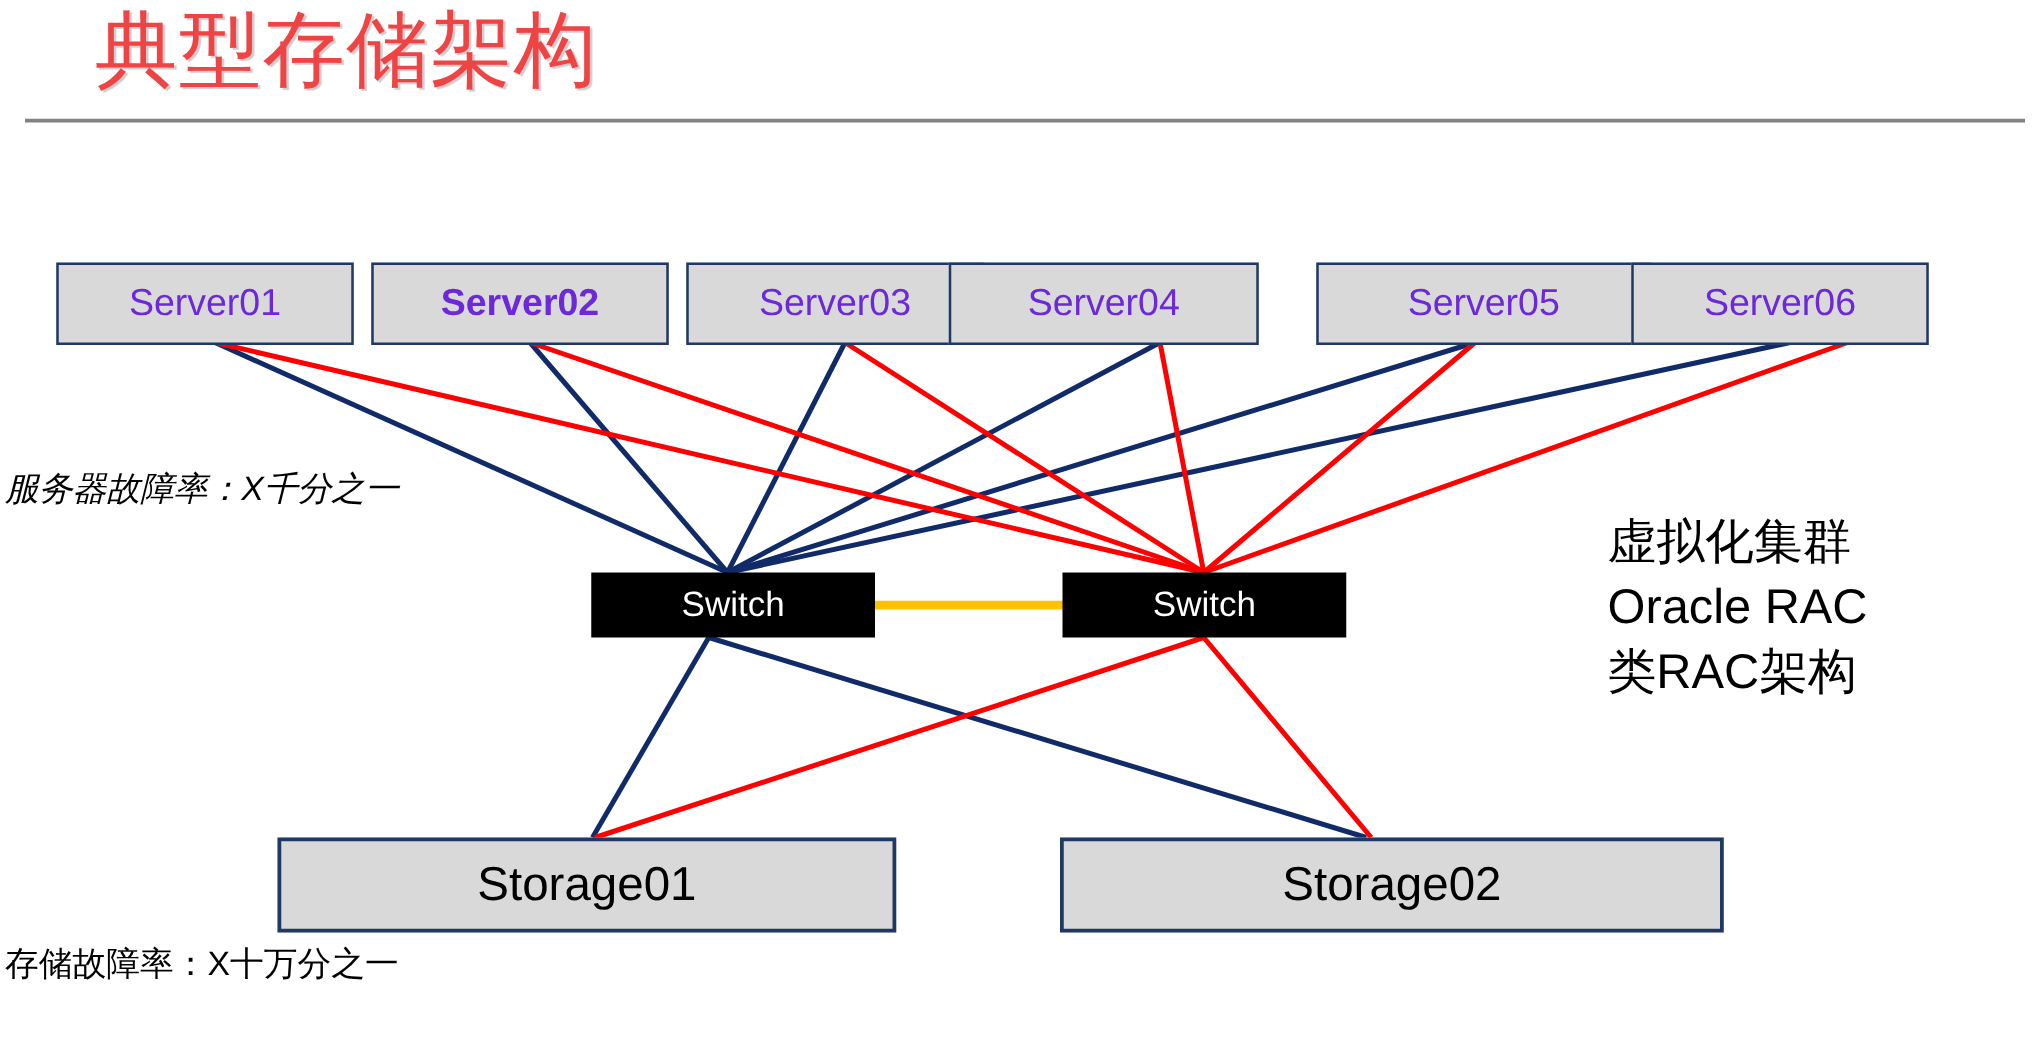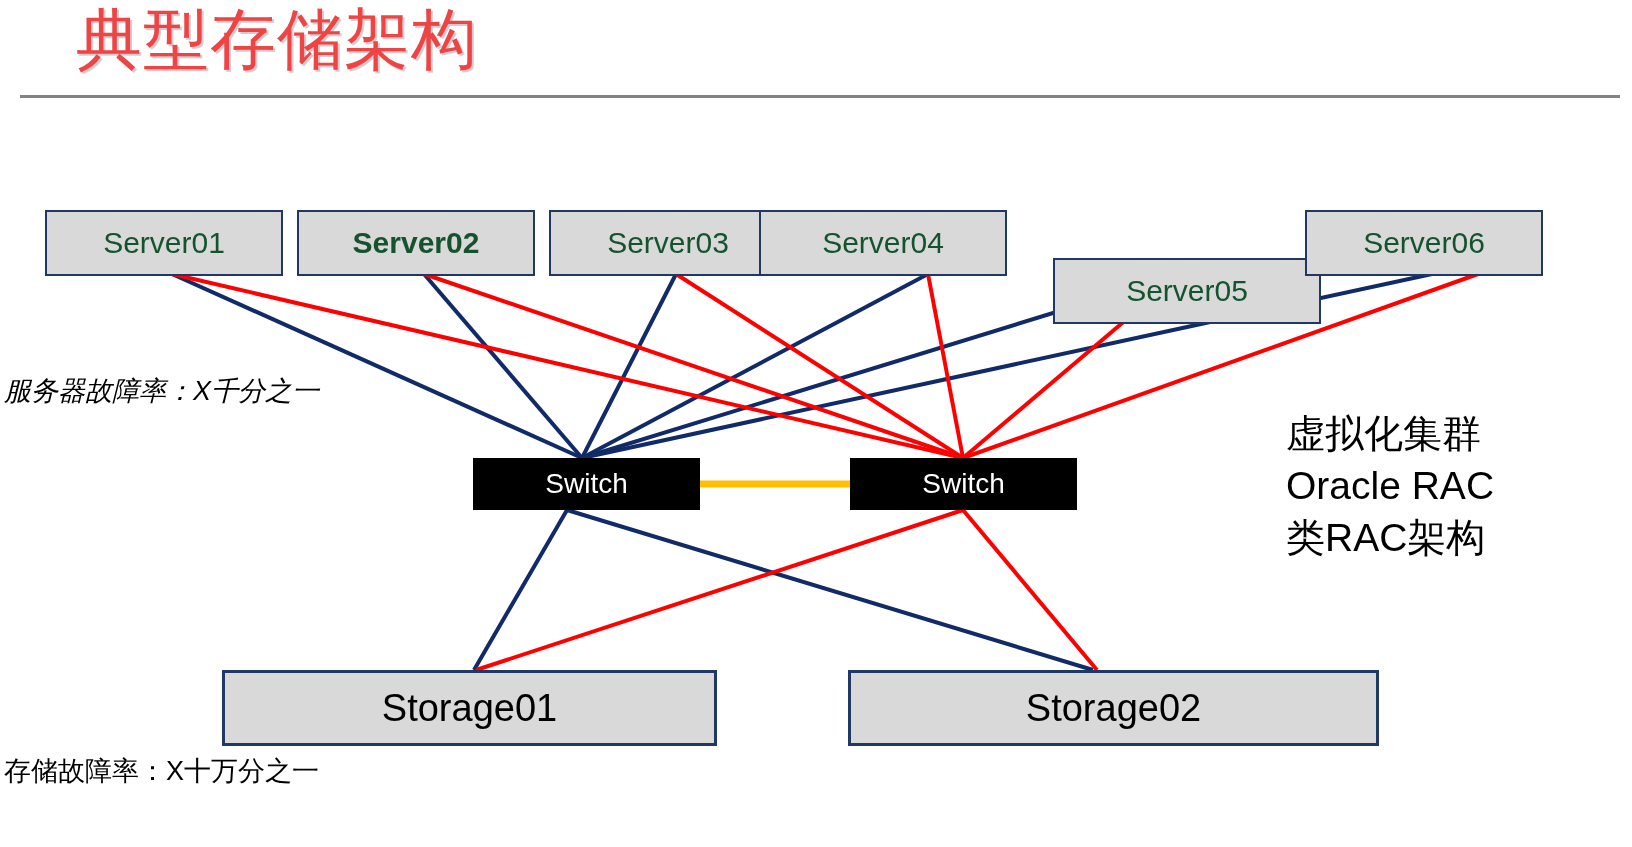--- a/index.html
+++ b/index.html
@@ -54,21 +54,21 @@
     box-sizing: border-box;
     display: flex;
     align-items: center;
     justify-content: center;
     white-space: nowrap;
   }
   .server-node {
     background: #D9D9D9;
     border: 2px solid #1F3864;
     font-size: 30px;
-    color: #14532d;
+    color: #6d28d9;
     height: 66px;
     top: 210px;
   }
   .switch-node {
     background: #000000;
     border: none;
     font-size: 28px;
     color: #FFFFFF;
     height: 52px;
     top: 458px;
@@ -136,21 +136,21 @@
     </div>
   <div class="node server-node" style="left:297px; width:238px;font-weight:bold;">
       <span>Server02</span>
     </div>
   <div class="node server-node" style="left:549px; width:238px;">
       <span>Server03</span>
     </div>
   <div class="node server-node" style="left:759px; width:248px;">
       <span>Server04</span>
     </div>
-  <div class="node server-node" style="left:1053px;width:268px;margin-top:48px;">
+  <div class="node server-node" style="left:1053px;width:268px;">
       <span>Server05</span>
     </div>
   <div class="node server-node" style="left:1305px;width:238px;">
       <span>Server06</span>
     </div>
 
   <div class="node switch-node" style="left:473px; width:227px;">
       <span>Switch</span>
     </div>
   <div class="node switch-node" style="left:850px; width:227px;">

